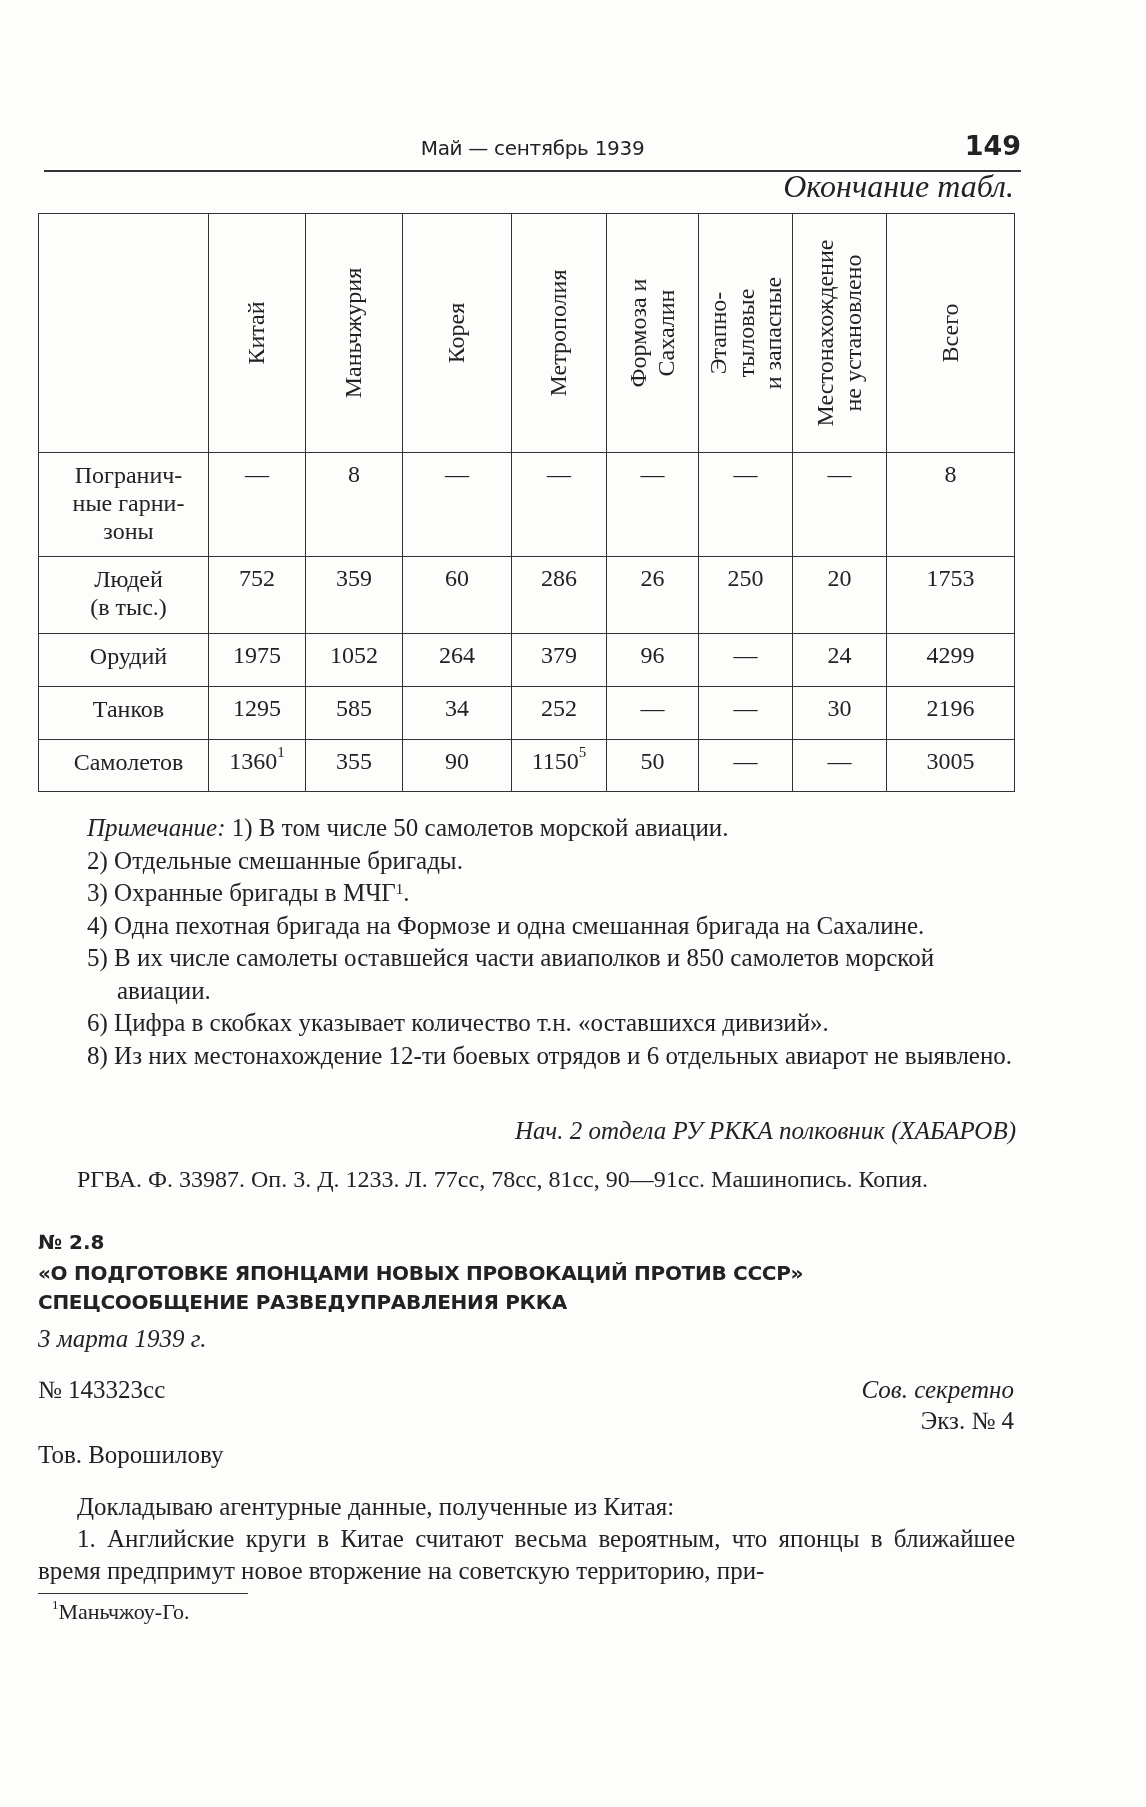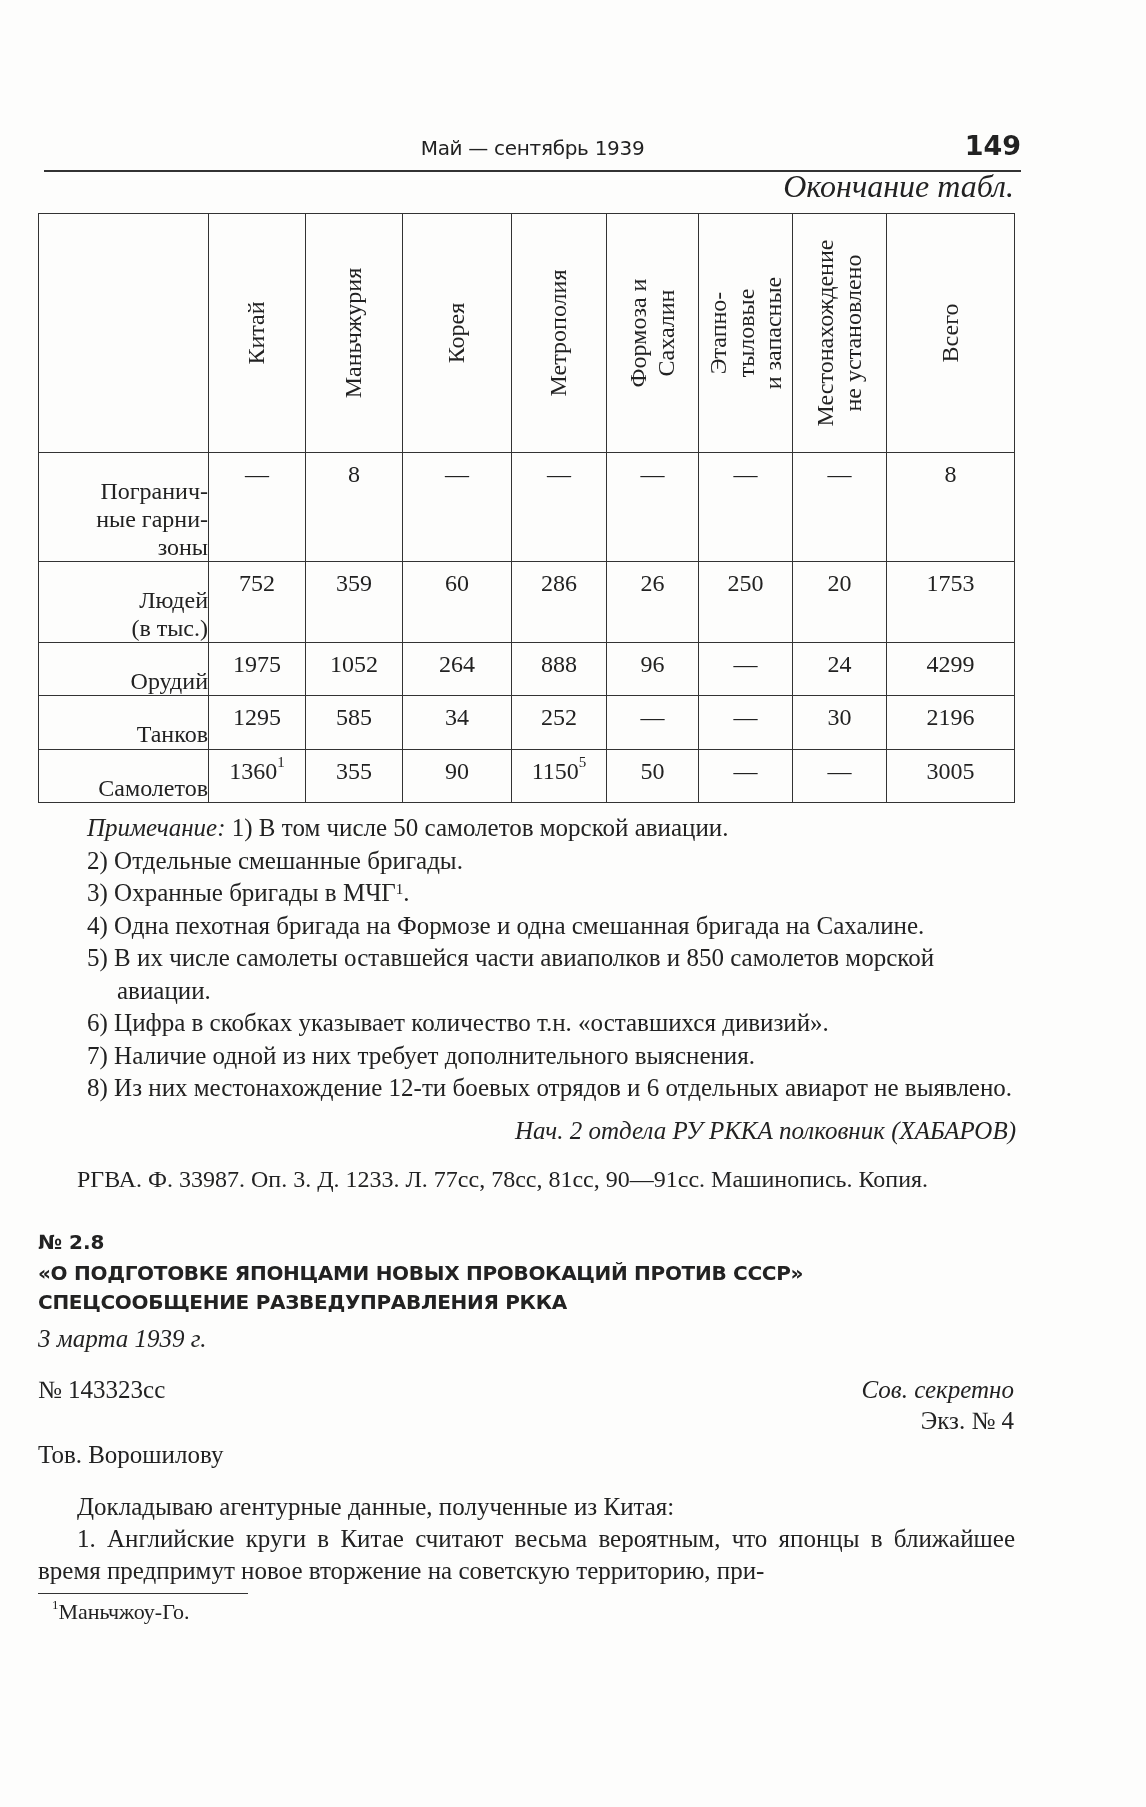--- a/index.html
+++ b/index.html
@@ -33,21 +33,21 @@
     border:1.5px solid #333; padding:0; text-align:center; vertical-align:middle;
     font-weight:normal;
   }
   table.data th { height:238px; position:relative; }
   .vtext {
     position:absolute; left:50%; top:50%; white-space:nowrap;
     transform:translate(-50%,-50%) rotate(-90deg); line-height:1.15;
     font-size:24px; text-align:center;
   }
   table.data td.rowlabel {
-    text-align:right; padding-left:10px; line-height:1.17; vertical-align:top; padding-top:24px;
+    text-align:center; padding-left:10px; line-height:1.17; vertical-align:top; padding-top:8px;
   }
   table.data td.num { vertical-align:top; padding-top:8px; }
   sup { font-size:15px; vertical-align:top; position:relative; top:-4px; }
   .notes {
     left:77px; top:812px; width:940px; font-size:25px; line-height:32.5px;margin-left:10px;
   }
   .notes .note { padding-left:30px; text-indent:-30px; }
   .notes .note.first { padding-left:0; text-indent:0; }
   .signature {
     right:130px; top:1117px; font-style:italic; font-size:25px;
@@ -156,21 +156,21 @@
       <td class="num">26</td>
       <td class="num">250</td>
       <td class="num">20</td>
       <td class="num">1753</td>
     </tr>
     <tr style="height:53px">
       <td class="rowlabel">Орудий</td>
       <td class="num">1975</td>
       <td class="num">1052</td>
       <td class="num">264</td>
-      <td class="num">888</td>
+      <td class="num">379</td>
       <td class="num">96</td>
       <td class="num">—</td>
       <td class="num">24</td>
       <td class="num">4299</td>
     </tr>
     <tr style="height:53px">
       <td class="rowlabel">Танков</td>
       <td class="num">1295</td>
       <td class="num">585</td>
       <td class="num">34</td>
@@ -194,21 +194,20 @@
   </tbody>
 </table>
 
 <div class="abs notes">
   <div class="note first"><i>Примечание:</i> <span>1) В том числе 50 самолетов морской авиации.</span></div>
   <div class="note">2) Отдельные смешанные бригады.</div>
   <div class="note"><span>3) Охранные бригады в МЧГ</span><sup>1</sup><span>.</span></div>
   <div class="note">4) Одна пехотная бригада на Формозе и одна смешанная бригада на Сахалине.</div>
   <div class="note">5) В их числе самолеты оставшейся части авиаполков и 850 самолетов морской авиации.</div>
   <div class="note">6) Цифра в скобках указывает количество т.н. «оставшихся дивизий».</div>
-  <div class="note">7) Наличие одной из них требует дополнительного выяснения.</div>
   <div class="note">8) Из них местонахождение 12-ти боевых отрядов и 6 отдельных авиарот не выявлено.</div>
 </div>
 
 <div class="abs signature">Нач. 2 отдела РУ РККА полковник (ХАБАРОВ)</div>
 <div class="abs archive">РГВА. Ф. 33987. Оп. 3. Д. 1233. Л. 77сс, 78сс, 81сс, 90—91сс. Машинопись. Копия.</div>
 
 <div class="abs doc-num">№ 2.8</div>
 <div class="abs doc-title">
   <div>«О ПОДГОТОВКЕ ЯПОНЦАМИ НОВЫХ ПРОВОКАЦИЙ ПРОТИВ СССР»</div>
   <div>СПЕЦСООБЩЕНИЕ РАЗВЕДУПРАВЛЕНИЯ РККА</div>

